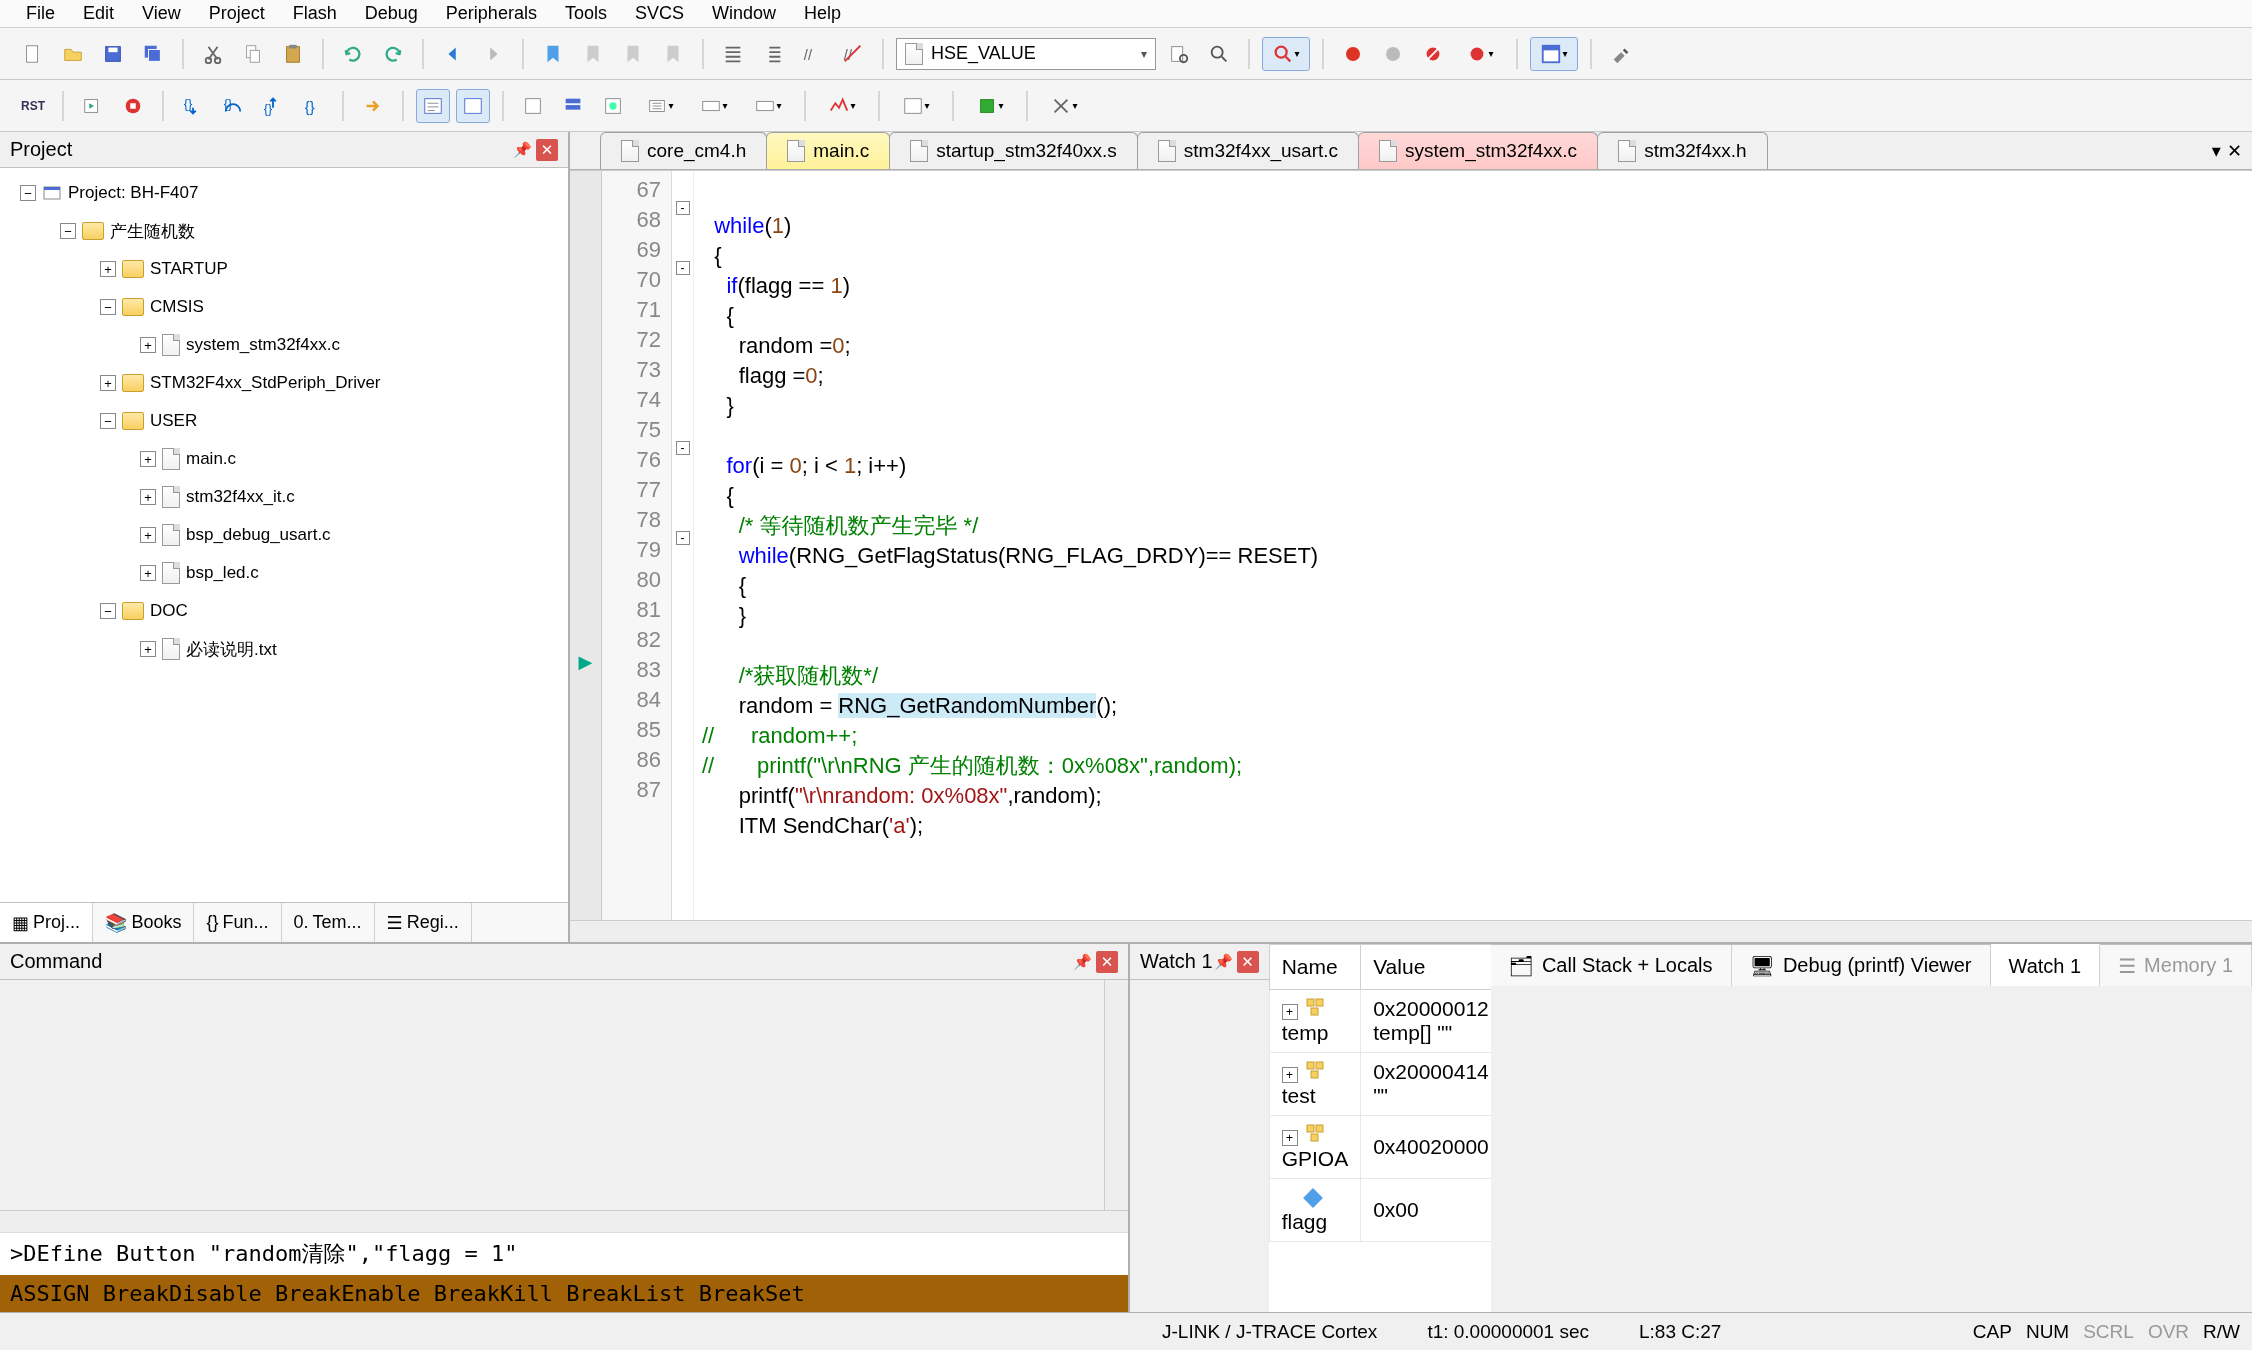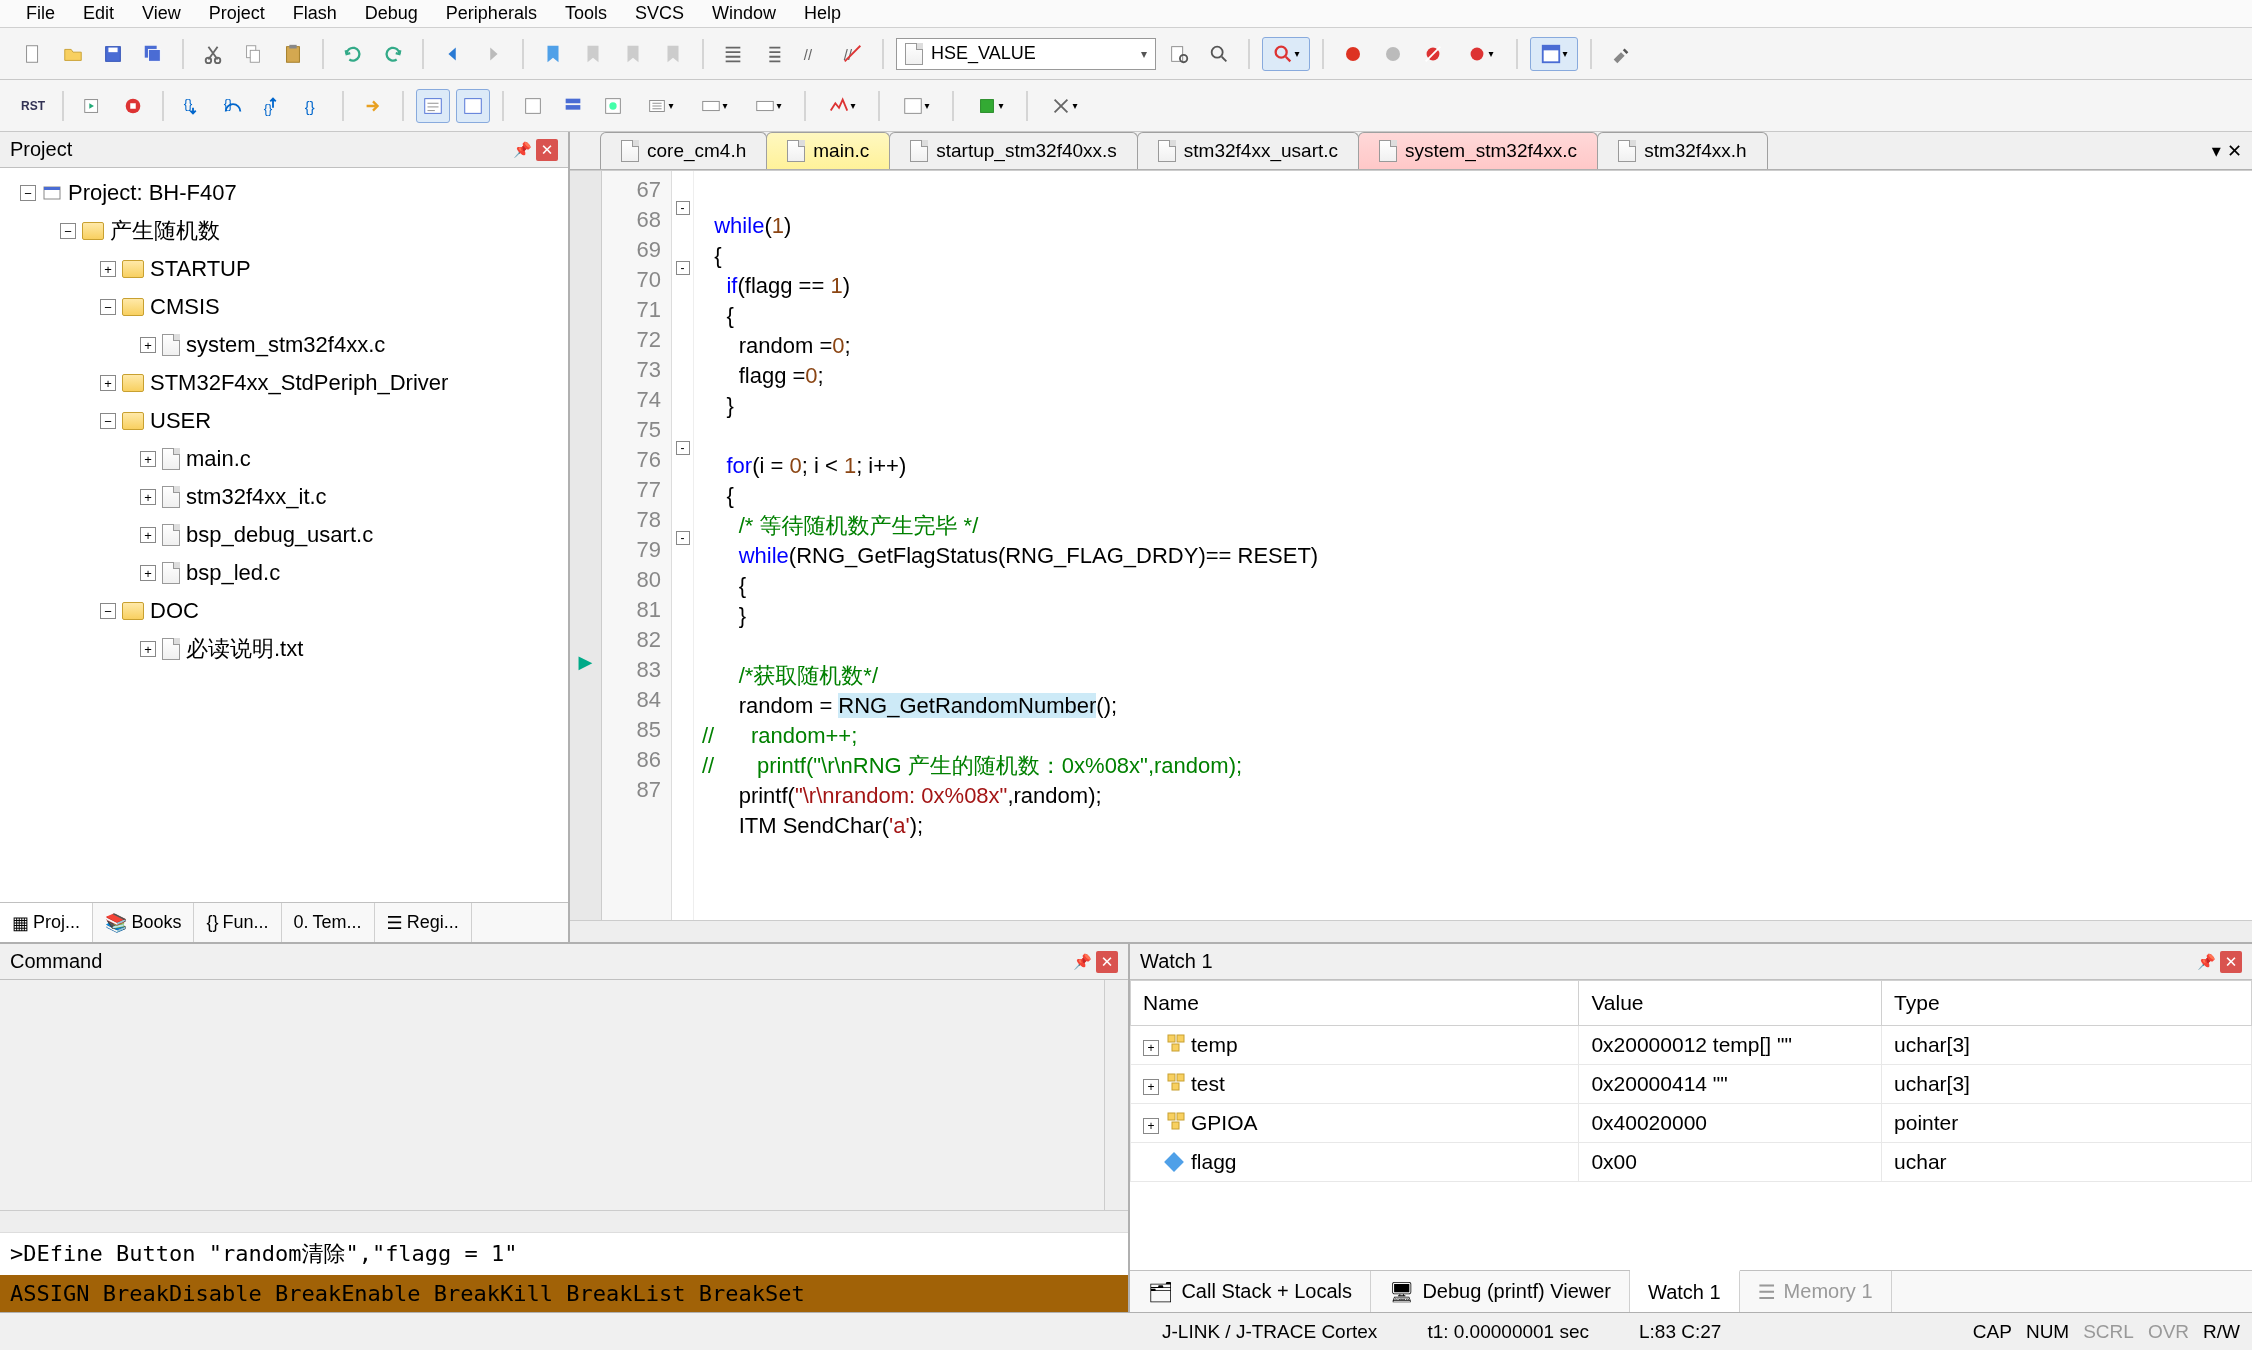--- a/index.html
+++ b/index.html
@@ -25,21 +25,21 @@
 
 .project-panel { width: 570px; display: flex; flex-direction: column; border-right: 2px solid #b0b0b0; }
 .panel-header { height: 36px; background: #f0f0f0; border-bottom: 1px solid #c0c0c0; display: flex; align-items: center; padding: 0 10px; font-size: 20px; }
 .panel-header-controls { margin-left: auto; display: flex; gap: 2px; }
 .panel-ctl { width: 22px; height: 22px; display: inline-flex; align-items: center; justify-content: center; cursor: pointer; font-size: 15px; }
 .panel-ctl.close { background: #d9534f; color: #fff; border-radius: 2px; }
 .tree { flex: 1; overflow: auto; background: #fff; padding: 6px 0; }
 .tree-row { display: flex; align-items: center; height: 38px; padding-left: 8px; cursor: pointer; white-space: nowrap; }
 .tree-icon { width: 20px; height: 20px; margin-right: 6px; flex-shrink: 0; }
 .tree-exp { width: 16px; height: 16px; border: 1px solid #888; display: inline-flex; align-items: center; justify-content: center; font-size: 13px; line-height: 1; margin-right: 6px; background: #fff; cursor: pointer; }
-.tree-label { font-size: 22px; }
+.tree-label { font-size: 17px; }
 
 .project-tabs { display: flex; border-top: 1px solid #c0c0c0; height: 40px; background: #f8f8f8; }
 .project-tab { padding: 6px 12px; border-right: 1px solid #d0d0d0; display: flex; align-items: center; gap: 4px; font-size: 18px; cursor: pointer; }
 .project-tab.active { background: #fff; font-weight: 500; }
 
 
 .editor-region { flex: 1; display: flex; flex-direction: column; min-width: 0; }
 .editor-tabs { display: flex; height: 38px; background: #f0f0f0; border-bottom: 1px solid #b0b0b0; padding-left: 30px; }
 .editor-tab { display: flex; align-items: center; gap: 8px; padding: 0 20px; border: 1px solid #a0a0a0; border-bottom: none; margin-right: -1px; background: #f0f0f0; cursor: pointer; font-size: 19px; border-radius: 6px 6px 0 0; }
 .editor-tab.active { background: linear-gradient(#fff8c0, #fff29a); }
@@ -66,21 +66,21 @@
 
 
 .command-panel { width: 1130px; display: flex; flex-direction: column; border-right: 2px solid #b0b0b0; }
 .command-sb { width: 24px; background: #eee; border-left: 1px solid #ccc; }
 .command-main { display: flex; flex: 1; }
 .command-text { flex: 1; padding: 8px 10px; }
 .command-input-row { padding: 6px 10px; border-top: 1px solid #ddd; font-family: Consolas, monospace; font-size: 22px; background: #fff; }
 .command-hints { padding: 6px 10px; font-family: Consolas, monospace; font-size: 22px; background: #a16207; }
 
 
-.watch-panel { flex: 1; display: flex; flex-direction: column; }
+.watch-panel { flex: 1; display: flex; flex-direction: row; }
 .watch-table { flex: 1; background: #fff; overflow: auto; }
 .watch-table table { width: 100%; border-collapse: collapse; }
 .watch-table th { text-align: left; padding: 10px 12px; background: #fff; border: 1px solid #d0d0d0; font-weight: 400; font-size: 21px; }
 .watch-table td { padding: 7px 12px; border: 1px solid #e8e8e8; font-size: 21px; }
 .watch-hl td.val-cell { background: #2fb5ad; color: #000; }
 .watch-exp { width: 16px; height: 16px; border: 1px solid #888; display: inline-flex; align-items: center; justify-content: center; font-size: 12px; margin-right: 8px; }
 .watch-bullet { width: 14px; height: 14px; background: #4fa0e8; transform: rotate(45deg); display: inline-block; margin-right: 10px; }
 .watch-struct { width: 18px; height: 18px; display: inline-block; margin-right: 6px; }
 
 .bottom-tabs { display: flex; height: 42px; border-top: 1px solid #c0c0c0; background: #f8f8f8; }

